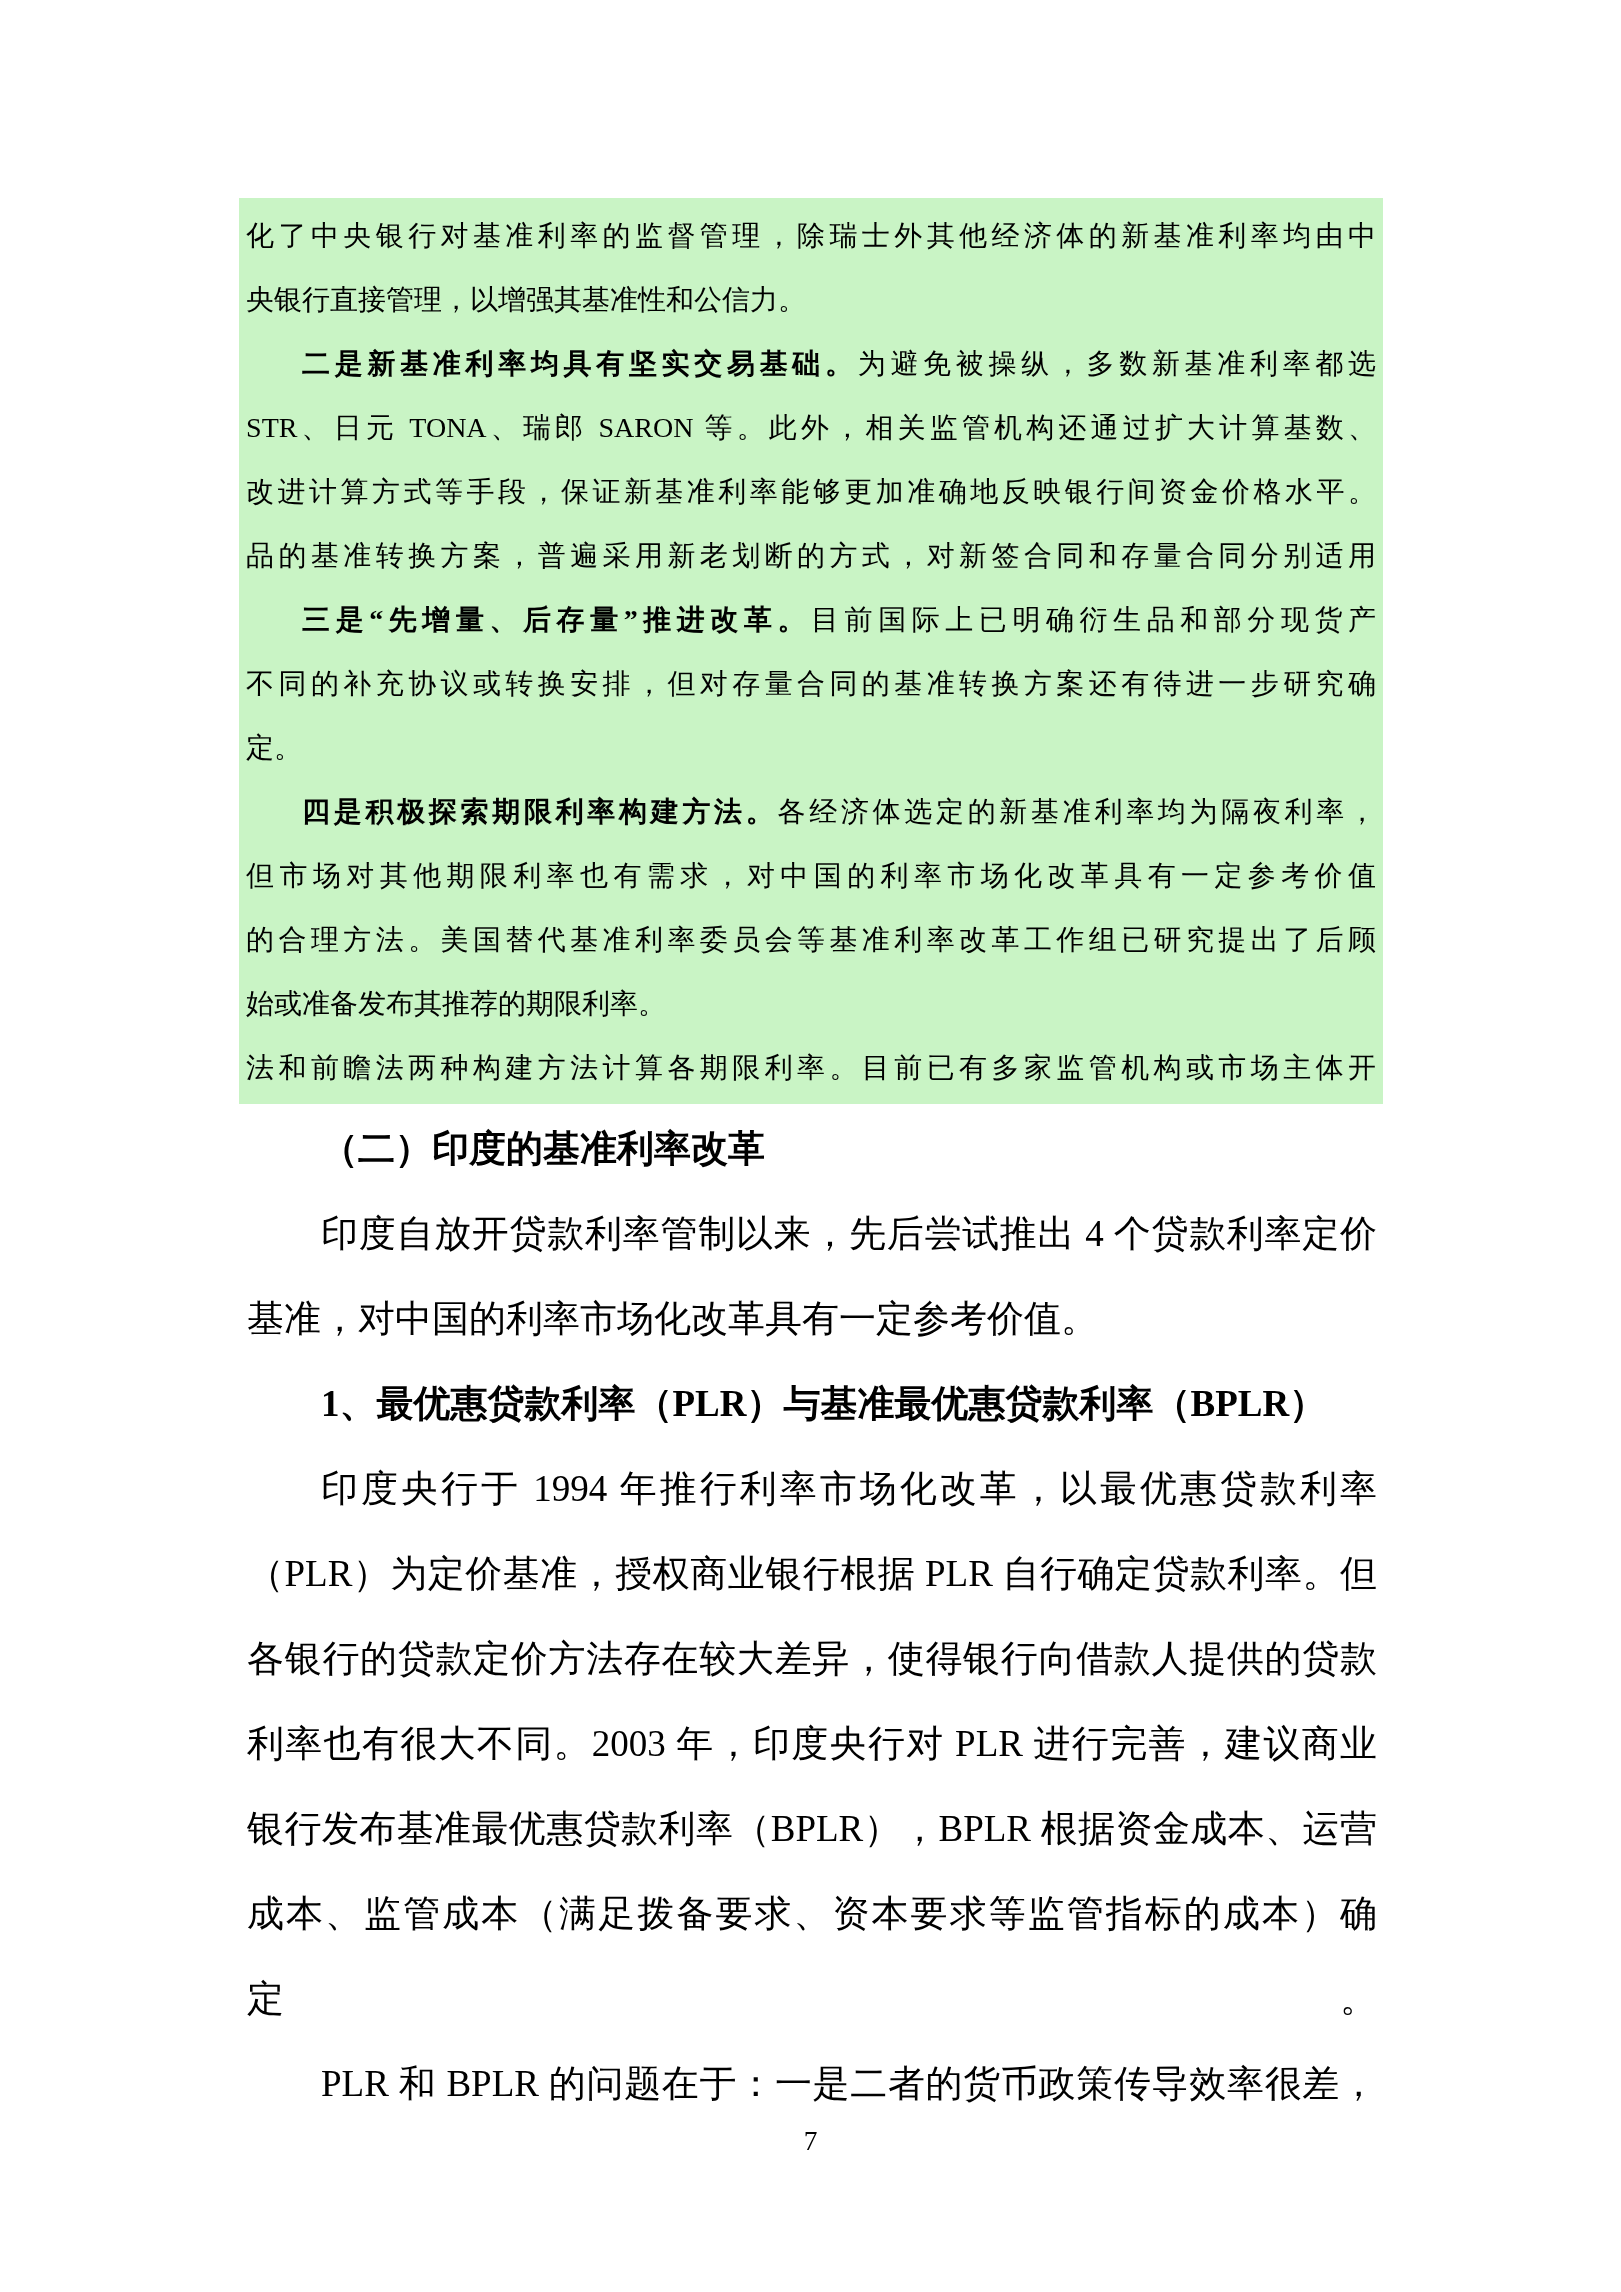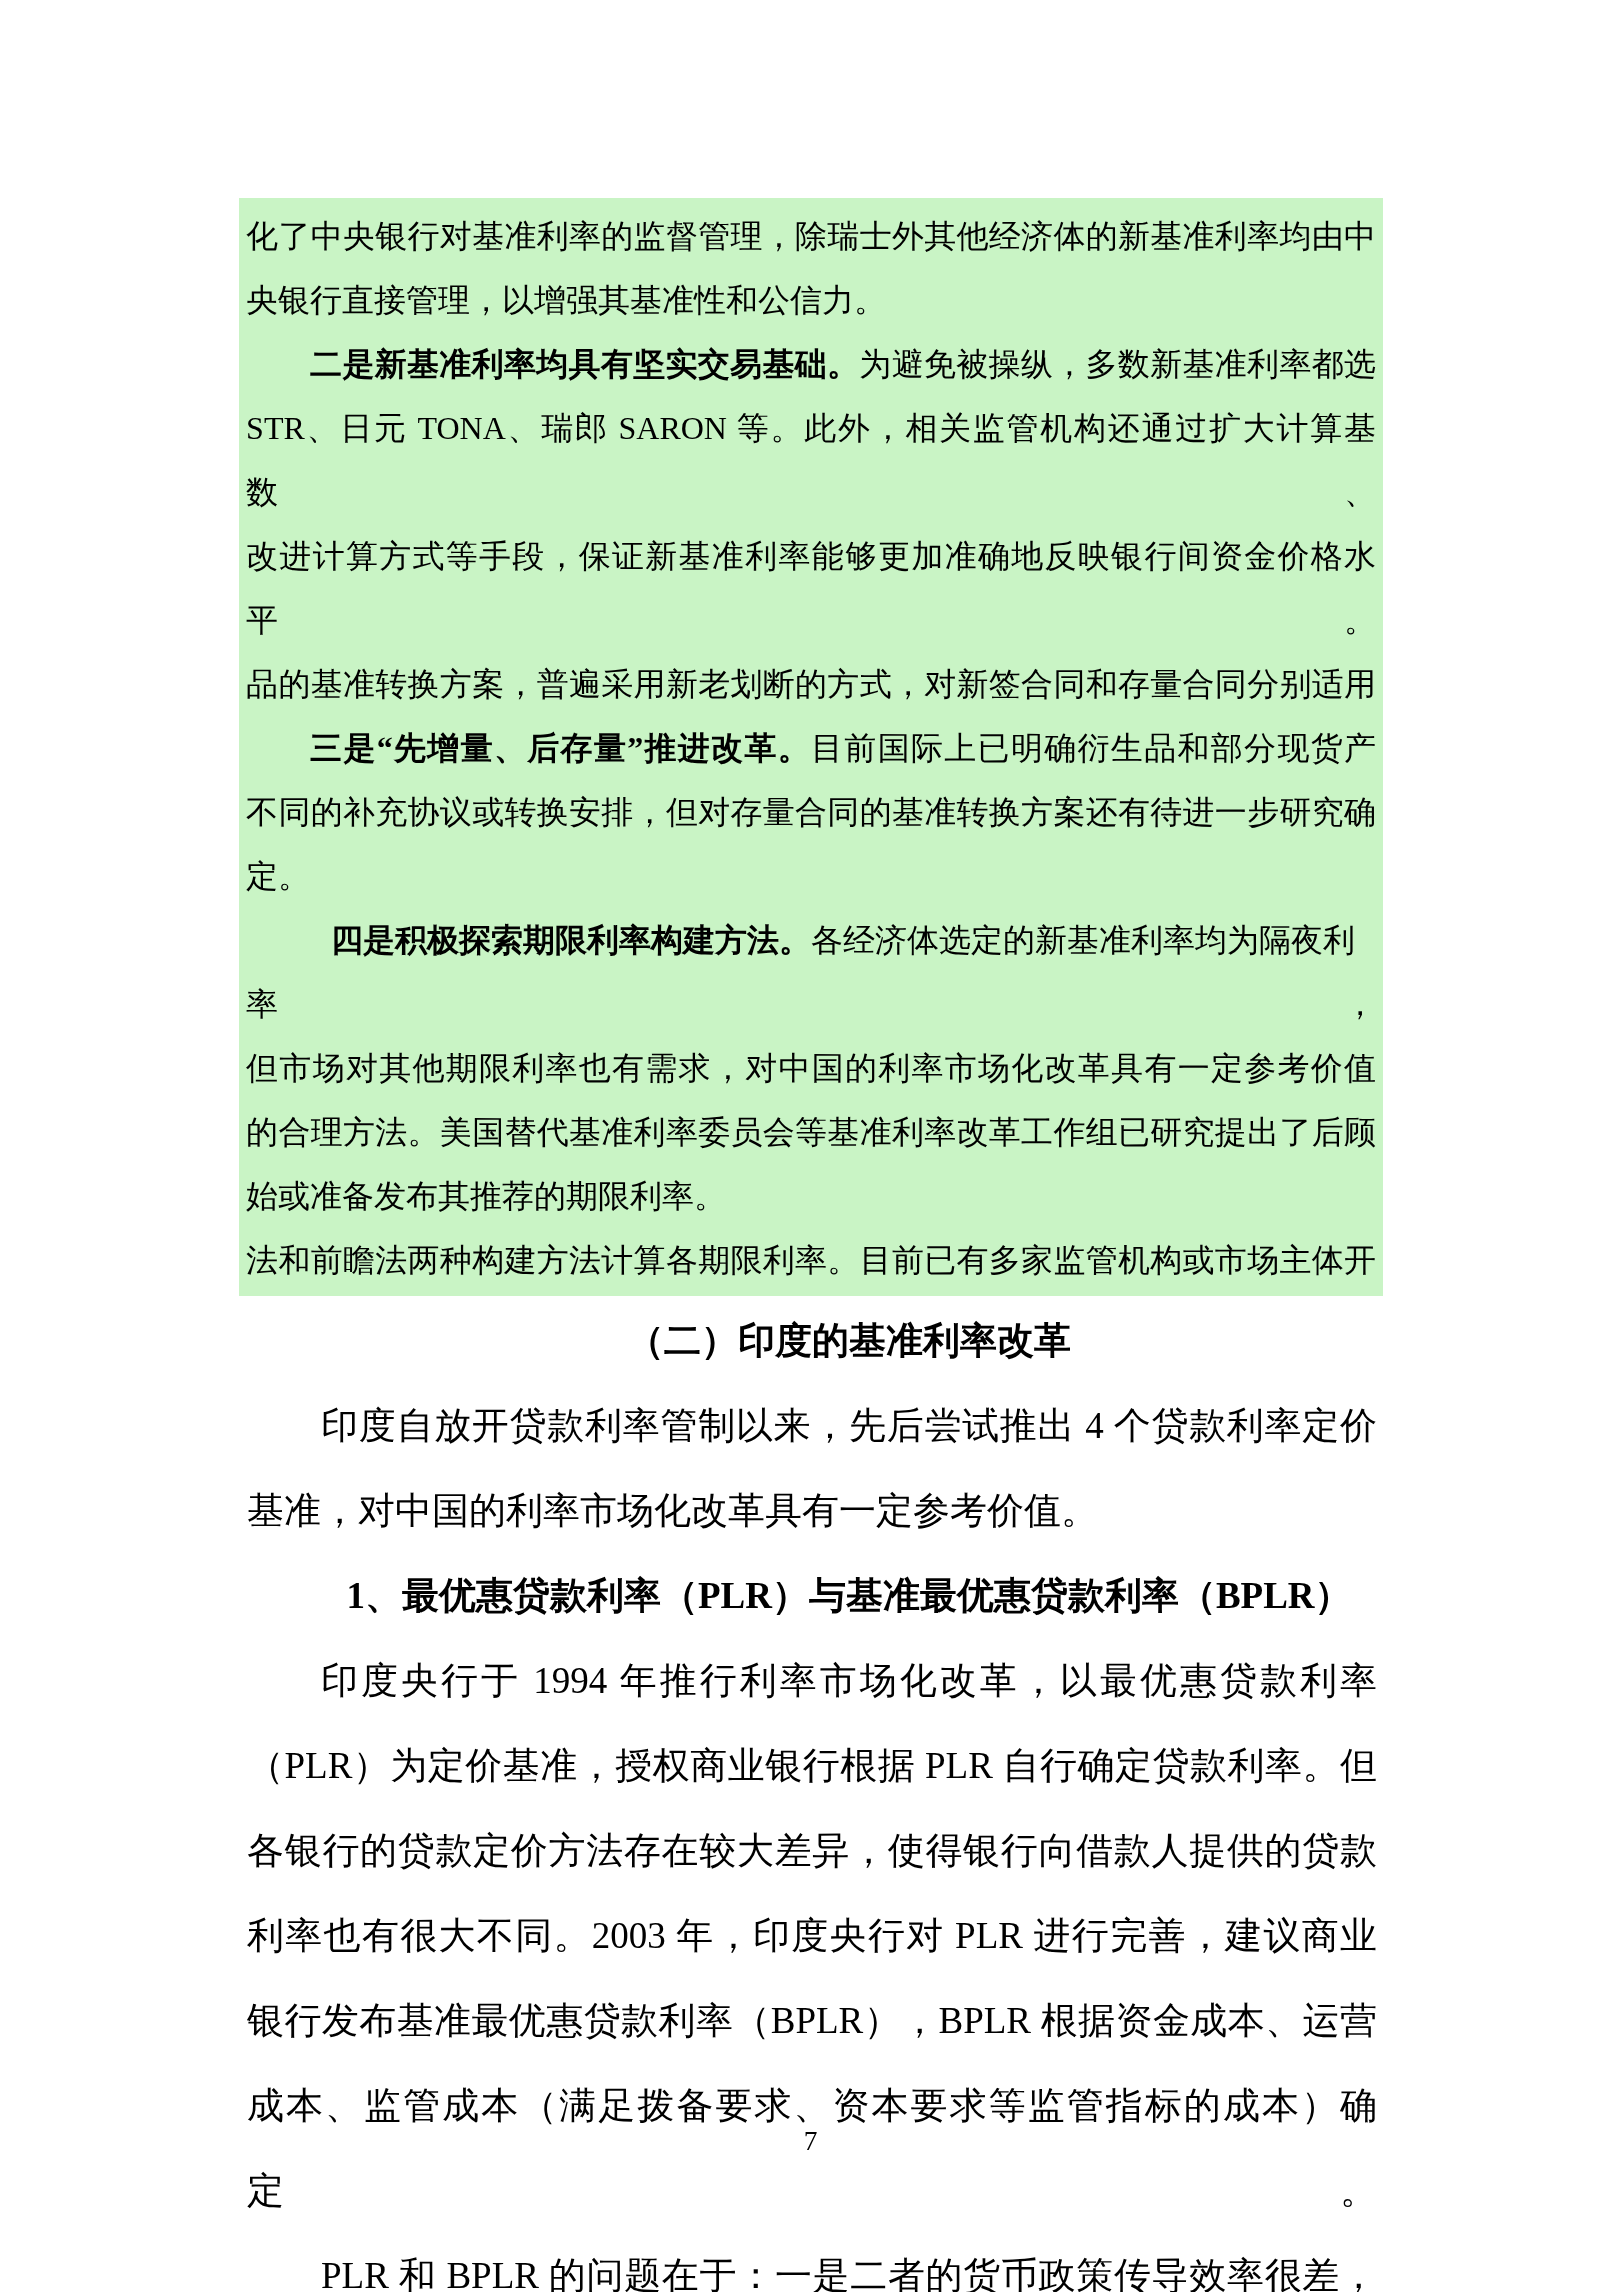--- a/index.html
+++ b/index.html
@@ -15,31 +15,31 @@
   .content {
     position: absolute;
     left: 247px;
     top: 198px;
     width: 1130px;
   }
   .highlight-block {
     margin-left: -7.8px;
     margin-right: -5.9px;
     padding: 5.9px 6.9px 3.9px 6.9px;
-    font-size: 32px;
+    font-size: 28px;
     line-height: 64px;
   }
   .body-section {
     margin-top: 2px;
     font-size: 37px;
     line-height: 85px;
   }
   .ln { text-align: left; }
   .ln.j { text-align: justify; text-align-last: justify; text-justify: inter-character; }
-  .ln.ind { text-indent: 2em; text-align: center; }
+  .ln.ind { text-indent: 2em; }
   .ln b { font-weight: 700; }
   .footer {
     position: absolute;
     top: 2125px;
     left: 0;
     width: 100%;
     text-align: center;
     font-size: 27.4px;
     line-height: 33px;
   }

